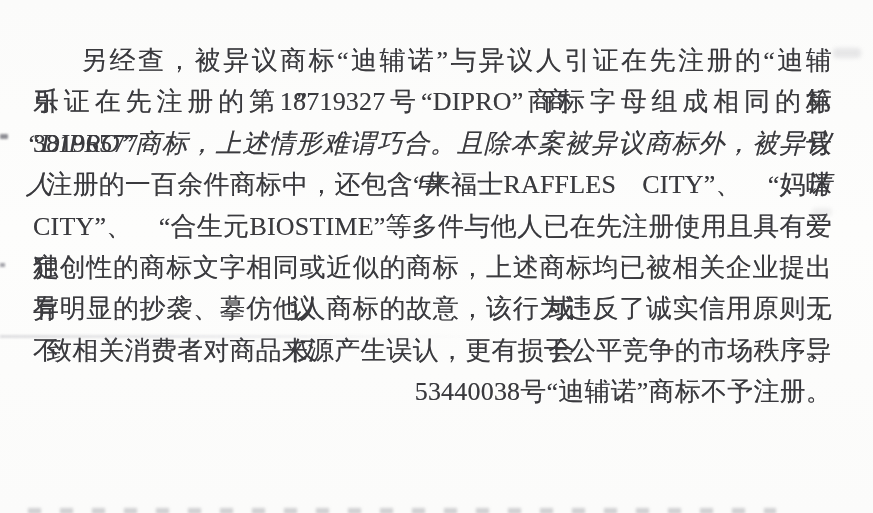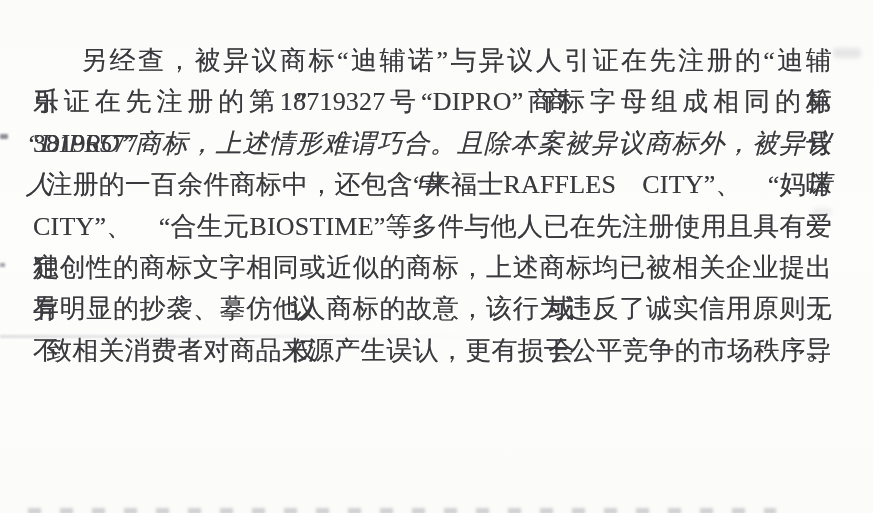--- a/index.html
+++ b/index.html
@@ -117,20 +117,21 @@
 <div class="page">
   <div class="doc">
       <div class="line justify indent">另经查，被异议商标“迪辅诺”与异议人引证在先注册的“迪辅乐”商标</div>
       <div class="line justify">引证在先注册的第18719327号“DIPRO”商标字母组成相同的第38196577号</div>
       <div class="line justify hang">“DIPRO”商标，上述情形难谓巧合。且除本案被异议商标外，被异议人申请</div>
       <div class="line left">注册的一百余件商标中，还包含“来福士RAFFLES　CITY”、　“妈咪爱</div>
       <div class="line justify">CITY”、　“合生元BIOSTIME”等多件与他人已在先注册使用且具有一定</div>
       <div class="line justify">独创性的商标文字相同或近似的商标，上述商标均已被相关企业提出异议或无</div>
       <div class="line justify">有明显的抄袭、摹仿他人商标的故意，该行为违反了诚实信用原则，不仅会导</div>
       <div class="line left">致相关消费者对商品来源产生误认，更有损于公平竞争的市场秩序。</div>
+      <div class="line left">53440038号“迪辅诺”商标不予注册。</div>
     </div>
 
   <div class="scan-band"></div>
   <div class="edge-mark-1"></div>
   <div class="edge-mark-2"></div>
   <div class="smudge-right-1"></div>
   <div class="smudge-right-2"></div>
   <div class="bottom-smudge"></div>
 </div>
 

